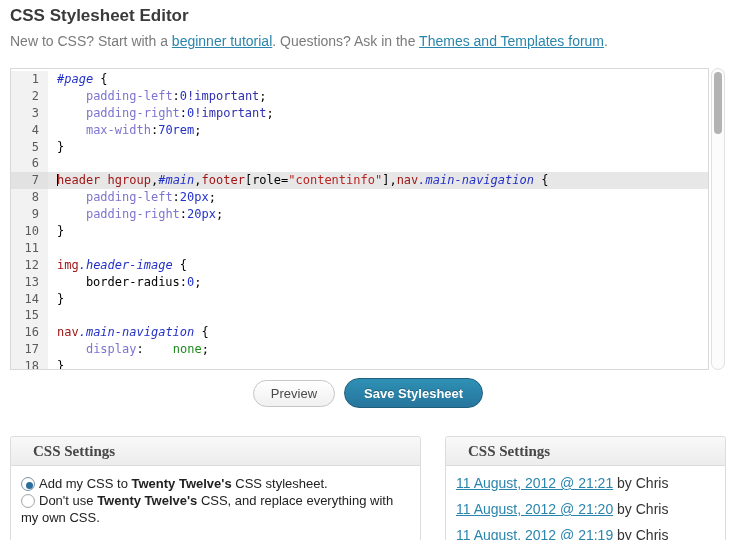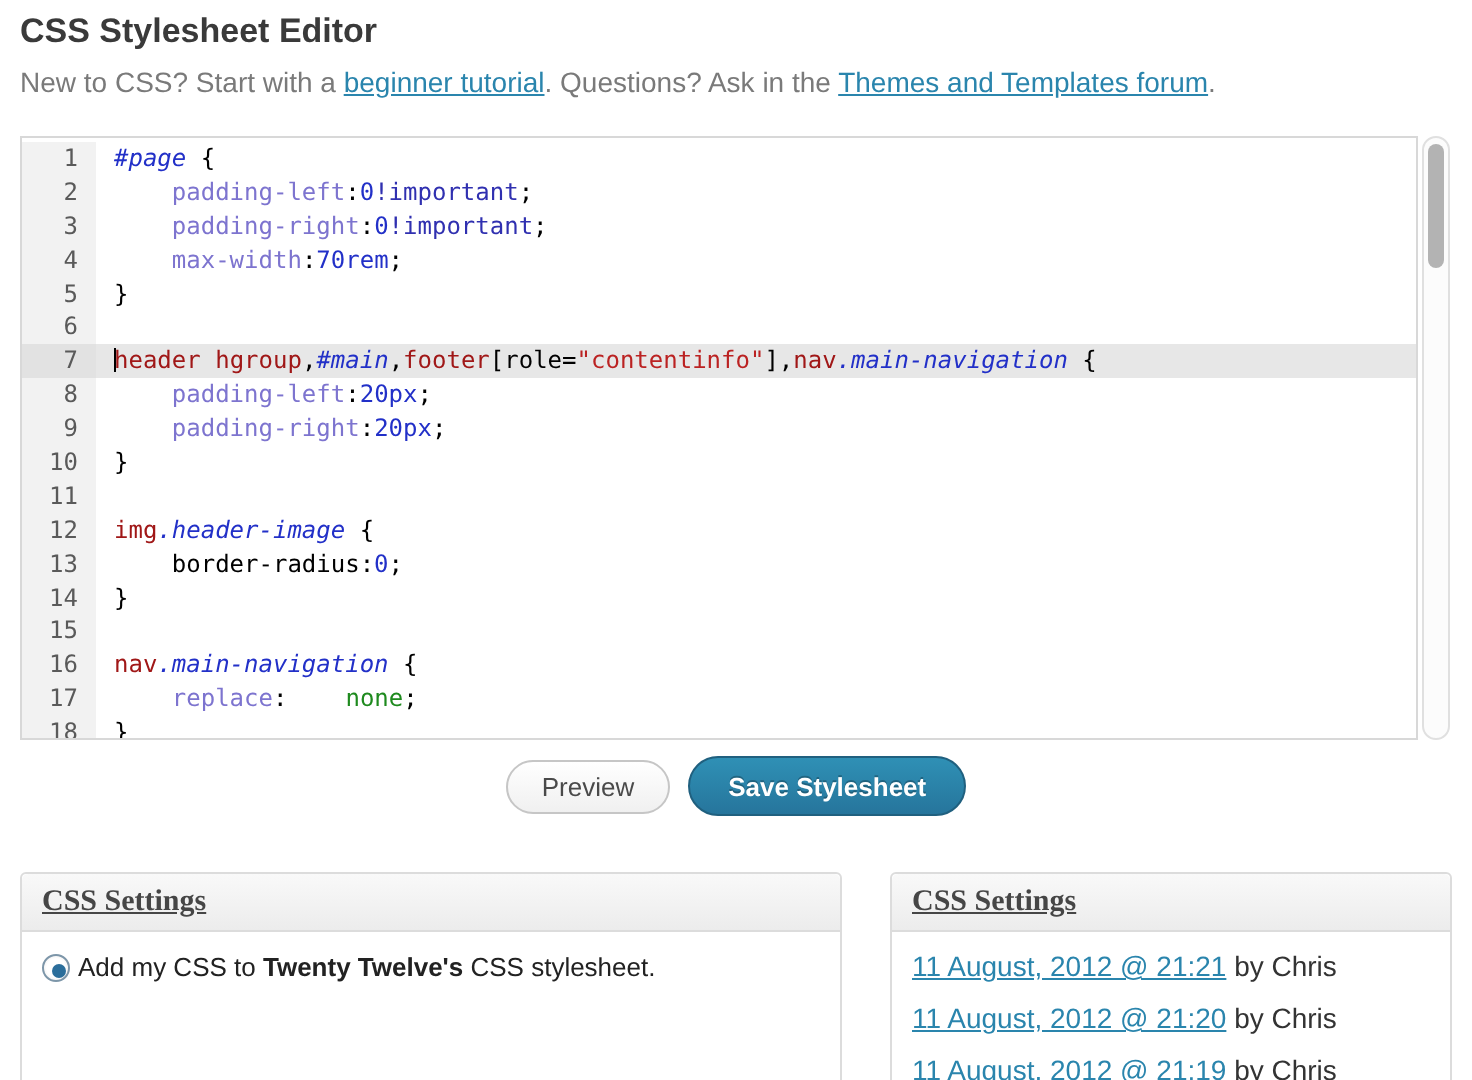--- a/index.html
+++ b/index.html
@@ -44,22 +44,22 @@
   .btn-primary{height:30px;padding:0 19px;border-radius:16px;border:1px solid #20607f;
                background:linear-gradient(var(--btn-blue-top),var(--btn-blue-bot));
                color:#fff;font-weight:700;text-shadow:0 -1px 0 rgba(0,0,0,.25);}
 
   .postbox{position:absolute;top:436px;box-sizing:border-box;border:1px solid #dcdcdc;
            border-radius:3px;background:#fff;height:130px;overflow:hidden;}
   .postbox.settings{left:10px;width:411px;}
   .postbox.revisions{left:445px;width:281px;}
   .pb-head{height:28px;line-height:28px;padding:0 10px;border-bottom:1px solid #dcdcdc;
            background:linear-gradient(#f9f9f9,#ececec);border-radius:3px 3px 0 0;}
-  .pb-head h3{margin:0;font-family:"Liberation Serif","DejaVu Serif",serif;font-size:15px;
-              font-weight:700;color:#464646;display:inline;text-decoration:underline;}
+  .pb-head h3{margin:12px;font-family:"Liberation Serif","DejaVu Serif",serif;font-size:15px;
+              font-weight:700;color:#464646;display:inline;}
   .pb-body{padding:9px 10px;font-size:13px;color:#222;line-height:17px;}
 
   .radio-label{display:block;cursor:pointer;}
   .radio-label input{appearance:none;-webkit-appearance:none;width:14px;height:14px;margin:0 4px 0 0;
       border:1px solid #a8a8a8;border-radius:50%;background:radial-gradient(#fff 55%,#e3e3e3);
       vertical-align:-3px;position:relative;cursor:pointer;}
   .radio-label input:checked{border-color:#7d96a9;}
   .radio-label input:checked::after{content:"";position:absolute;left:3.5px;top:3.5px;width:7px;height:7px;
       border-radius:50%;background:#2b6e9b;}
   .radio-label b{font-weight:700;}
@@ -137,21 +137,21 @@
         <div class="crow">
           <span class="gutter">15</span>
           <span class="codetxt"></span>
         </div>
         <div class="crow">
           <span class="gutter">16</span>
           <span class="codetxt"><span class="tk-tag">nav</span><span class="tk-atom">.main-navigation</span><span class="tk-plain"> {</span></span>
         </div>
         <div class="crow">
           <span class="gutter">17</span>
-          <span class="codetxt"><span class="tk-plain">    </span><span class="tk-prop">replace</span><span class="tk-plain">:</span><span class="tk-kw">none</span><span class="tk-plain">;</span></span>
+          <span class="codetxt"><span class="tk-plain">    </span><span class="tk-prop">display</span><span class="tk-plain">:</span><span class="tk-kw">none</span><span class="tk-plain">;</span></span>
         </div>
         <div class="crow">
           <span class="gutter">18</span>
           <span class="codetxt"><span class="tk-plain">}</span></span>
         </div>
       </div>
   </div>
 
   <div class="vscroll">
     <div class="vthumb"></div>
@@ -161,20 +161,21 @@
     <button class="btn btn-secondary">Preview</button>
     <button class="btn btn-primary">Save Stylesheet</button>
   </div>
 
   <div class="postbox settings">
     <div class="pb-head">
       <h3>CSS Settings</h3>
     </div>
     <div class="pb-body" id="settings-options">
         <label class="radio-label"><input type="radio" name="css-mode" checked="" style=""><span>Add my CSS to </span><b>Twenty Twelve's</b><span> CSS stylesheet.</span></label>
+        <label class="radio-label"><input type="radio" name="css-mode" style=""><span>Don't use </span><b>Twenty Twelve's</b><span> CSS, and replace everything with my own CSS.</span></label>
       </div>
   </div>
 
   <div class="postbox revisions">
     <div class="pb-head">
       <h3>CSS Settings</h3>
     </div>
     <div class="pb-body" id="revision-list">
         <div class="rev-item"><a>11 August, 2012 @ 21:21</a><span> by Chris</span></div>
         <div class="rev-item"><a>11 August, 2012 @ 21:20</a><span> by Chris</span></div>

